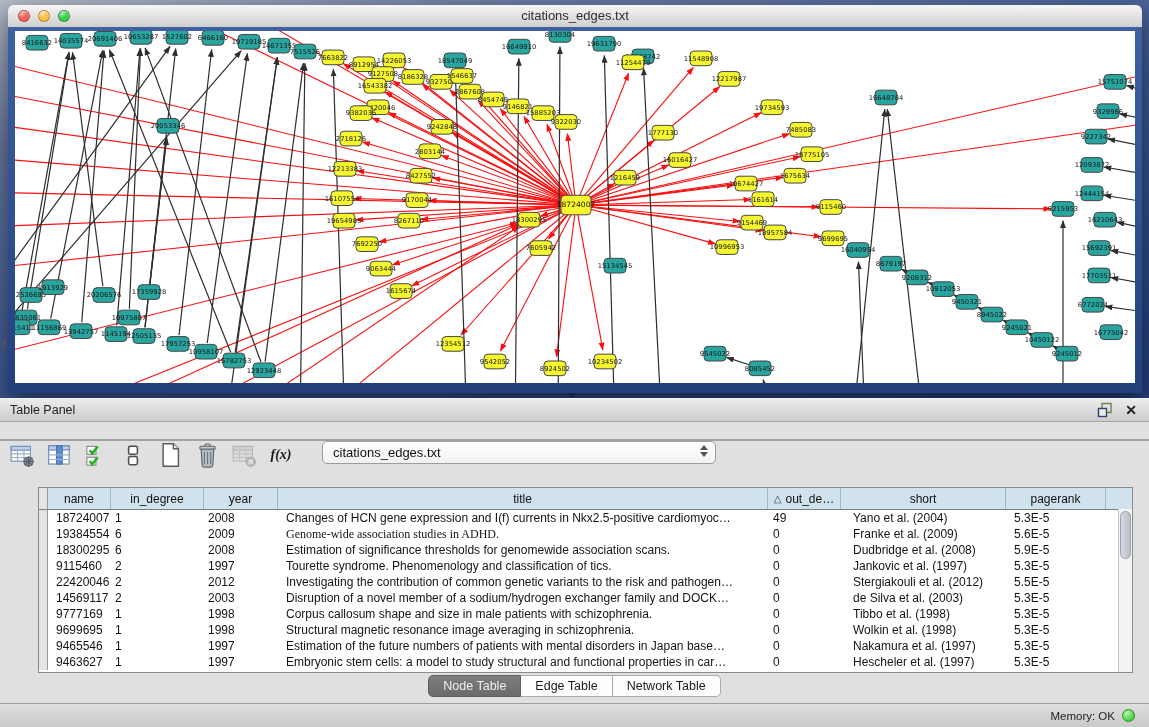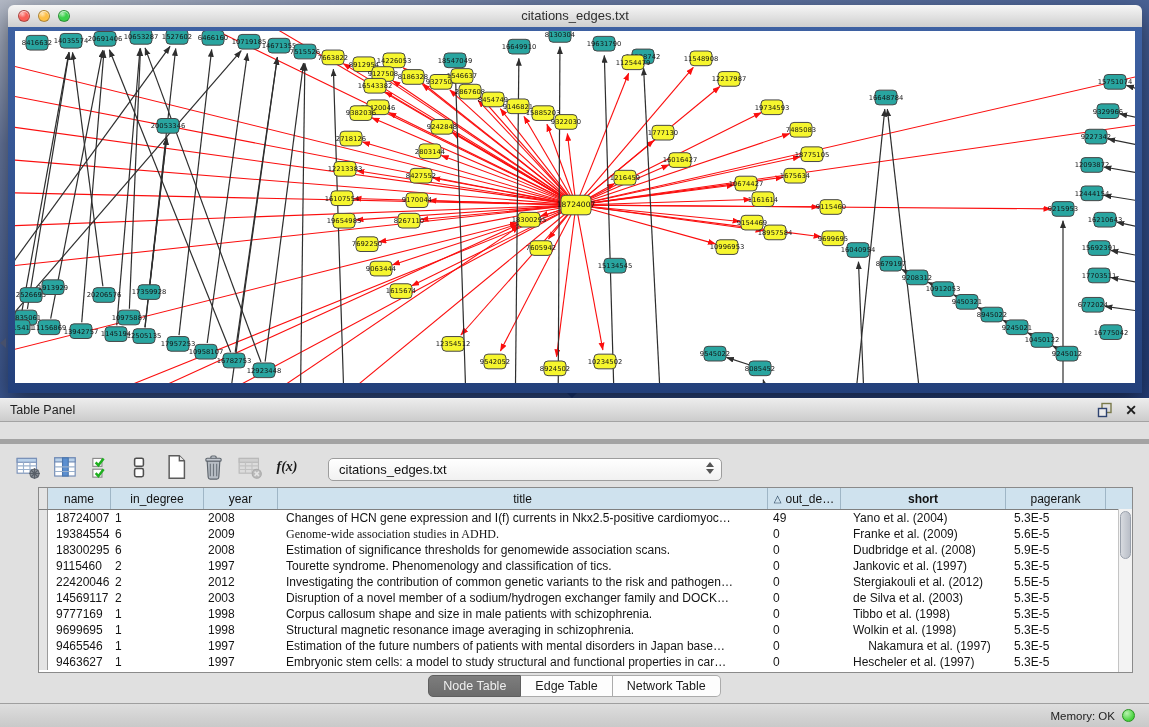--- a/index.html
+++ b/index.html
@@ -29,22 +29,22 @@
     border-left:5px solid transparent;border-right:5px solid transparent;border-top:5px solid #10234d;}
   
   #table-panel{position:absolute;left:0;top:398px;width:1149px;height:305px;
     background:#e0e0e0;border-top:1px solid #f2f2f2;}
   .panel-header{height:22px;background:linear-gradient(#ececec,#cccccc);
     border-bottom:1px solid #a3a3a3;position:relative;}
   .panel-title{position:absolute;left:10px;line-height:22px;font-size:12.5px;color:#222;}
   .panel-actions{position:absolute;right:12px;top:0;height:22px;display:flex;align-items:center;gap:12px;}
   .close-x{font-size:14px;font-weight:bold;color:#1d1d1d;line-height:14px;cursor:default;}
   .toolbar{position:absolute;left:0;top:40px;height:42px;width:100%;
-    display:flex;align-items:flex-end;padding-left:14px;box-sizing:border-box;gap:9px;
-    border-top:5px solid #a3a3a3;}
+    display:flex;align-items:flex-start;padding-left:8px;box-sizing:border-box;gap:9px;
+    border-top:2px solid #a3a3a3;}
   .tbtn{width:28px;height:28px;border:none;background:transparent;padding:1px;
     display:flex;align-items:center;justify-content:center;}
   .tbtn em{font-family:"Liberation Serif",serif;font-style:italic;font-weight:bold;font-size:14px;color:#1a1a1a;}
   .combo{margin-left:18px;width:392px;height:21px;background:linear-gradient(#ffffff,#f1f1f1);
     border:1px solid #9d9d9d;border-radius:5px;position:relative;display:flex;align-items:center;
     box-shadow:inset 0 1px 1px rgba(255,255,255,.8);}
   .combo-val{font-size:13px;color:#111;padding-left:10px;}
   .combo-arrows{position:absolute;right:7px;top:3px;display:flex;flex-direction:column;gap:2px;}
   .combo-arrows i{display:block;width:0;height:0;border-left:4px solid transparent;border-right:4px solid transparent;}
   .combo-arrows .up{border-bottom:5px solid #555;}
@@ -742,21 +742,21 @@
         <div class="hcell" style="width: 74px;">
           <span>year</span>
         </div>
         <div class="hcell" style="width: 490px;">
           <span>title</span>
         </div>
         <div class="hcell" style="width: 73px;">
           <span class="sort-tri">△</span>
           <span>out_de…</span>
         </div>
-        <div class="hcell" style="width: 165px; font-weight: bold;">
+        <div class="hcell" style="width: 165px;">
           <span>short</span>
         </div>
         <div class="hcell" style="width: 100px;">
           <span>pagerank</span>
         </div>
         <div class="hcell" style="width: 14px; border-right: none;"></div>
       </div>
     <div class="tbody" id="tbody">
         <div class="trow">
           <div class="dcell gutter" style="width: 9px;"></div>
@@ -838,21 +838,21 @@
           <div class="dcell" style="width: 165px; padding-left: 12px;">Wolkin et al. (1998)</div>
           <div class="dcell" style="width: 100px; padding-left: 8px;">5.3E-5</div>
         </div>
         <div class="trow">
           <div class="dcell gutter" style="width: 9px;"></div>
           <div class="dcell" style="width: 63px; padding-left: 8px;">9465546</div>
           <div class="dcell" style="width: 93px; padding-left: 4px;">1</div>
           <div class="dcell" style="width: 74px; padding-left: 4px;">1997</div>
           <div class="dcell" style="width: 490px; padding-left: 8px;">Estimation of the future numbers of patients with mental disorders in Japan base…</div>
           <div class="dcell" style="width: 73px; padding-left: 5px;">0</div>
-          <div class="dcell" style="width: 165px; padding-left: 12px; text-align: center;">Nakamura et al. (1997)</div>
+          <div class="dcell" style="width: 165px; padding-left: 12px;">Nakamura et al. (1997)</div>
           <div class="dcell" style="width: 100px; padding-left: 8px;">5.3E-5</div>
         </div>
         <div class="trow">
           <div class="dcell gutter" style="width: 9px;"></div>
           <div class="dcell" style="width: 63px; padding-left: 8px;">9463627</div>
           <div class="dcell" style="width: 93px; padding-left: 4px;">1</div>
           <div class="dcell" style="width: 74px; padding-left: 4px;">1997</div>
           <div class="dcell" style="width: 490px; padding-left: 8px;">Embryonic stem cells: a model to study structural and functional properties in car…</div>
           <div class="dcell" style="width: 73px; padding-left: 5px;">0</div>
           <div class="dcell" style="width: 165px; padding-left: 12px;">Hescheler et al. (1997)</div>

